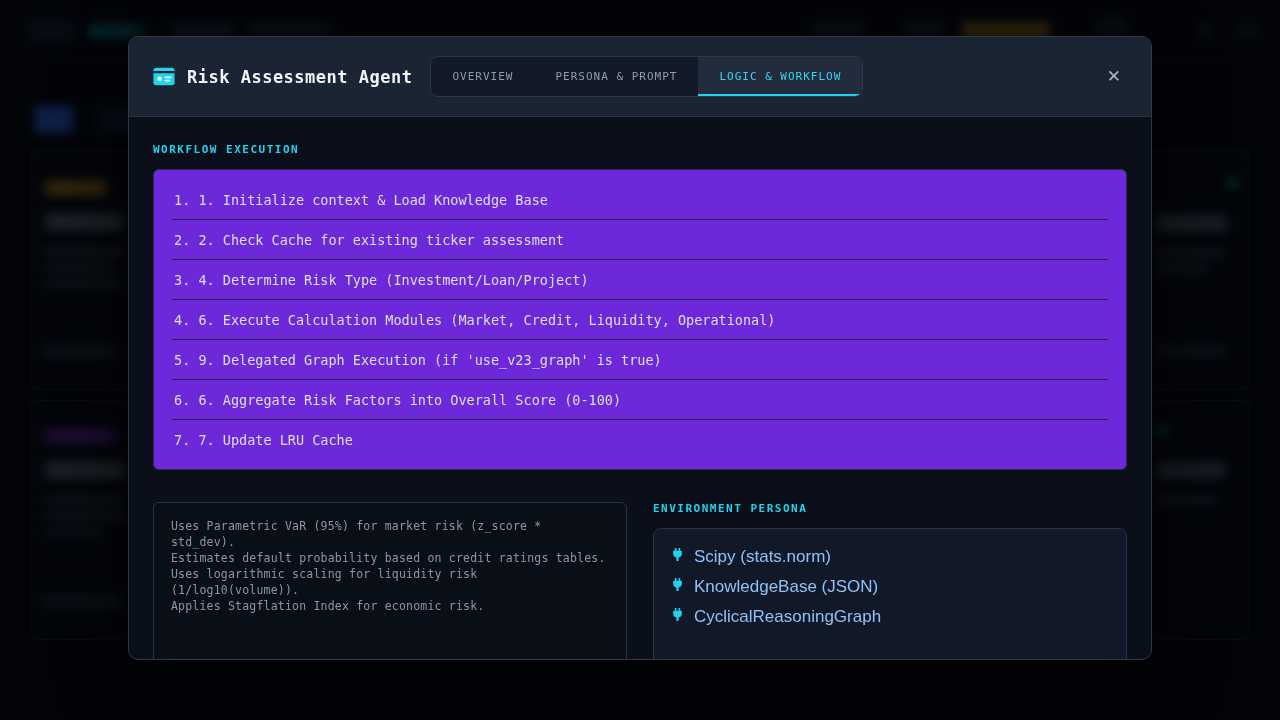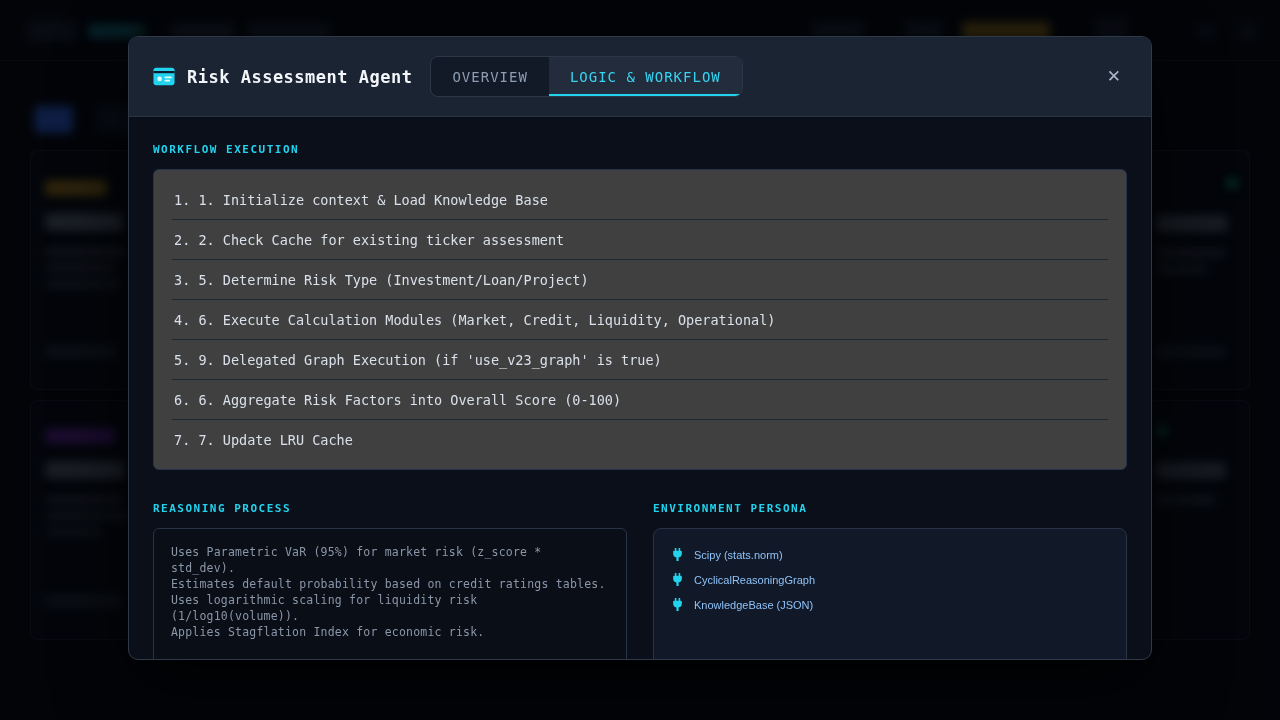--- a/index.html
+++ b/index.html
@@ -33,21 +33,21 @@
   #modal-title {
     color: #f2f6fa; font-size: 17px; font-weight: bold; letter-spacing: 0.5px;
     white-space: nowrap;
   }
   #tab-bar {
     display: flex; margin-left: 18px; border: 1px solid #2c3748;
     border-radius: 8px; background: #121a28; overflow: hidden; height: 41px;
   }
   .tab {
     appearance: none; background: transparent; border: none; cursor: pointer;
-    font-family: "DejaVu Sans Mono", monospace; font-size: 14px;
+    font-family: "DejaVu Sans Mono", monospace; font-size: 11px;
     letter-spacing: 1px; color: #8e9cb0; padding: 0 21px; height: 100%;
     position: relative; white-space: nowrap;
   }
   .tab.active { background: #222c3c; color: #38d5f3; }
   .tab.active::after {
     content: ""; position: absolute; left: 0; right: 0; bottom: 0; height: 2px;
     background: #22d3ee;
   }
   #close-button {
     margin-left: auto; appearance: none; background: transparent; border: none;
@@ -56,21 +56,21 @@
   }
 
   #modal-body { padding: 26px 24px; }
   .section-heading {
     color: #22d3ee; font-size: 11px; font-weight: bold; letter-spacing: 1.5px;
     margin-bottom: 13px;
   }
 
   
   #workflow-box {
-    border: 1px solid #283349; border-radius: 6px; background: #404040;
+    border: 1px solid #283349; border-radius: 6px; background: #6d28d9;
     padding: 10px 18px; margin-bottom: 32px;
   }
   #workflow-steps { list-style: decimal inside; }
   #workflow-steps li {
     color: #d9e0ea; font-size: 13.5px; padding: 11.5px 2px;
     border-bottom: 1px solid #1d2736;
   }
   #workflow-steps li:last-child { border-bottom: none; }
 
   
@@ -80,22 +80,22 @@
     border: 1px solid #283349; border-radius: 6px; background: #0a0e17;
     height: 212px; padding: 15px 17px; color: #8a97a8; font-size: 11.5px;
     line-height: 16px; white-space: pre-line; letter-spacing: 0.2px;
   }
   #plugins-box {
     border: 1px solid #283349; border-radius: 8px; background: #111827;
     height: 212px; padding: 13px 17px;
   }
   #plugins-list { list-style: none; }
   #plugins-list li {
-    display: flex; align-items: center; gap: 10px; padding: 5px 0;
-    color: #8ec2f8; font-family: "Liberation Sans", sans-serif; font-size: 11px;
+    display: flex; align-items: flex-start; gap: 10px; padding: 5px 0;
+    color: #8ec2f8; font-family: "Liberation Sans", sans-serif; font-size: 17px;
     cursor: pointer;
   }
   .plug-icon { display: inline-flex; width: 13px; height: 15px; flex: 0 0 auto; }
   .plug-icon svg { width: 100%; height: 100%; fill: #22d3ee; }
 </style>
 </head>
 <body>
 
 <div id="backdrop">
   <div class="nav-border"></div>
@@ -150,53 +150,53 @@
         <circle cx="7.2" cy="12.6" r="2.5" fill="#eafcff"></circle>
         <rect x="12.5" y="10" width="8" height="1.9" rx="0.9" fill="#eafcff"></rect>
         <rect x="12.5" y="13.6" width="6.2" height="1.9" rx="0.9" fill="#eafcff"></rect>
       </svg>
     </span>
     <h1 id="modal-title">Risk Assessment Agent</h1>
     <nav id="tab-bar">
 
         <button class="tab">OVERVIEW</button>
 
+        <button class="tab">PERSONA &amp; PROMPT</button>
 
         <button class="tab active">LOGIC &amp; WORKFLOW</button>
 
       </nav>
     <button id="close-button">
       <span>✕</span>
     </button>
   </div>
 
   <div id="modal-body">
     <h2 class="section-heading">WORKFLOW EXECUTION</h2>
     <div id="workflow-box">
       <ol id="workflow-steps">
 
           <li class="step">1. Initialize context &amp; Load Knowledge Base</li>
 
           <li class="step">2. Check Cache for existing ticker assessment</li>
 
-          <li class="step">5. Determine Risk Type (Investment/Loan/Project)</li>
+          <li class="step">4. Determine Risk Type (Investment/Loan/Project)</li>
 
           <li class="step">6. Execute Calculation Modules (Market, Credit, Liquidity, Operational)</li>
 
           <li class="step">9. Delegated Graph Execution (if 'use_v23_graph' is true)</li>
 
           <li class="step">6. Aggregate Risk Factors into Overall Score (0-100)</li>
 
           <li class="step">7. Update LRU Cache</li>
         </ol>
     </div>
 
     <div id="columns">
       <div class="column">
-        <h2 class="section-heading">REASONING PROCESS</h2>
         <div id="reasoning-box">Uses Parametric VaR (95%) for market risk (z_score * std_dev).
 Estimates default probability based on credit ratings tables.
 Uses logarithmic scaling for liquidity risk (1/log10(volume)).
 Applies Stagflation Index for economic risk.</div>
       </div>
       <div class="column">
         <h2 class="section-heading">ENVIRONMENT PERSONA</h2>
         <div id="plugins-box">
           <ul id="plugins-list">
 
@@ -208,29 +208,29 @@
                 </span>
                 <span class="plugin-label">Scipy (stats.norm)</span>
               </li>
 
               <li>
                 <span class="plug-icon">
                   <svg viewBox="0 0 24 26">
                     <path d="M7 1h3v5h4V1h3v5h1.5a1.5 1.5 0 0 1 1.5 1.5V11a8 8 0 0 1-6 7.75V25h-4v-6.25A8 8 0 0 1 4 11V7.5A1.5 1.5 0 0 1 5.5 6H7V1z"></path>
                   </svg>
                 </span>
-                <span class="plugin-label">CyclicalReasoningGraph</span>
+                <span class="plugin-label">KnowledgeBase (JSON)</span>
               </li>
 
               <li>
                 <span class="plug-icon">
                   <svg viewBox="0 0 24 26">
                     <path d="M7 1h3v5h4V1h3v5h1.5a1.5 1.5 0 0 1 1.5 1.5V11a8 8 0 0 1-6 7.75V25h-4v-6.25A8 8 0 0 1 4 11V7.5A1.5 1.5 0 0 1 5.5 6H7V1z"></path>
                   </svg>
                 </span>
-                <span class="plugin-label">KnowledgeBase (JSON)</span>
+                <span class="plugin-label">CyclicalReasoningGraph</span>
               </li>
             </ul>
         </div>
       </div>
     </div>
   </div>
 </div>
 
 </body></html>

